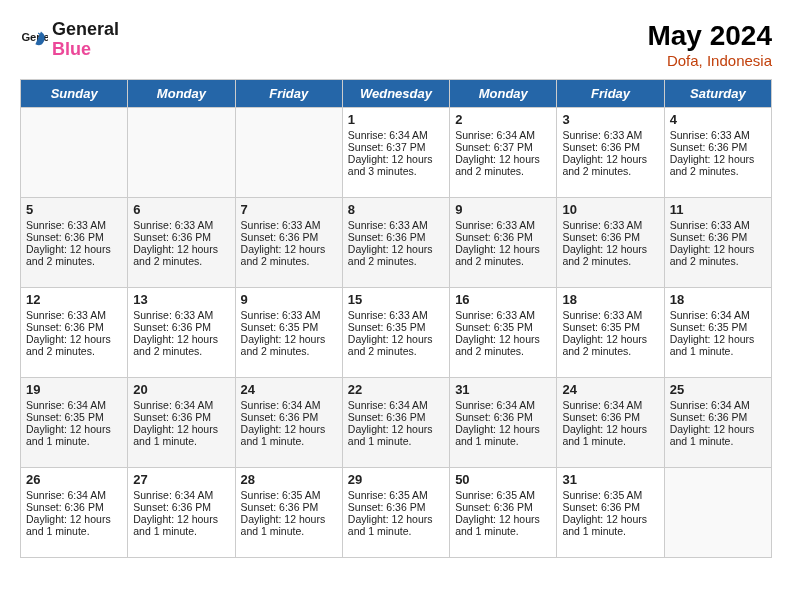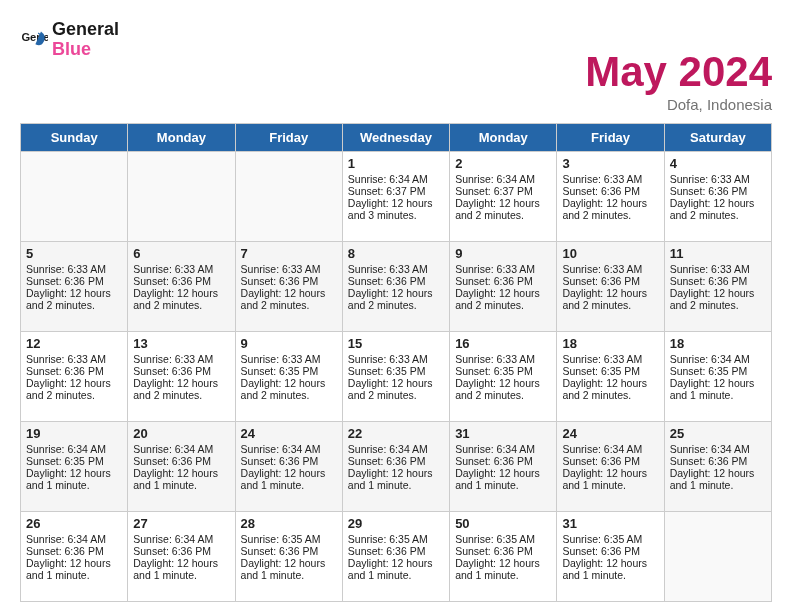--- a/index.html
+++ b/index.html
@@ -31,41 +31,41 @@
       color: #2566a8;
     }
     .logo-icon {
       width: 28px;
       height: 28px;
     }
     .title-block {
       text-align: right;
     }
     .month-title {
-      font-size: 42px;
+      font-size: 28px;
       font-weight: bold;
-      color: #be185d;
-      margin-top: 28px;
+      color: #000000;
     }
     .location {
       font-size: 15px;
-      color: #737373;
+      color: #c2410c;
     }
     table {
       width: 100%;
       border-collapse: collapse;
       table-layout: fixed;
     }
     th {
       background-color: #2566a8;
       color: #fff;
       text-align: center;
       padding: 6px 4px;
       font-size: 13px;
       border: 1px solid #ccc;
+      font-style: italic;
     }
     td {
       border: 1px solid #ccc;
       vertical-align: top;
       padding: 4px 5px;
       font-size: 10.5px;
       color: #222;
       height: 90px;
       background: #fff;
     }

